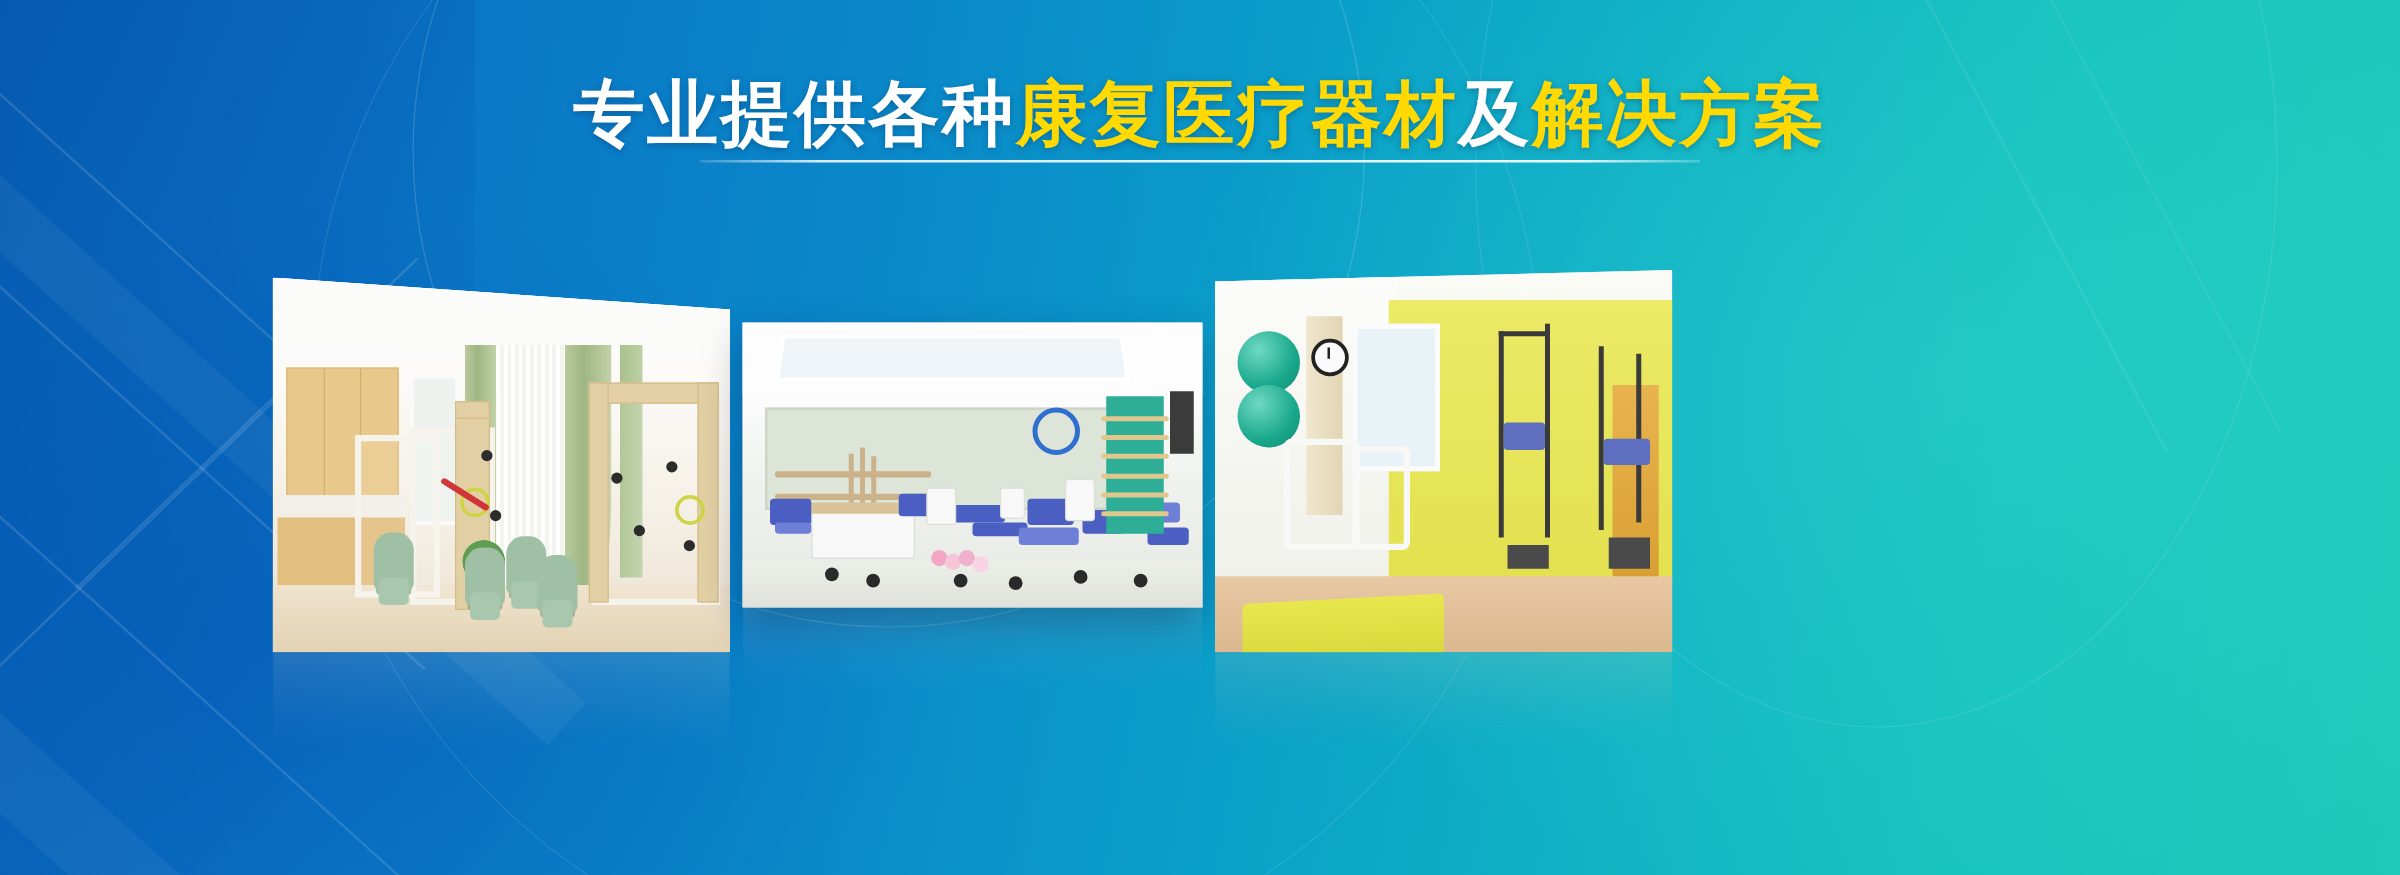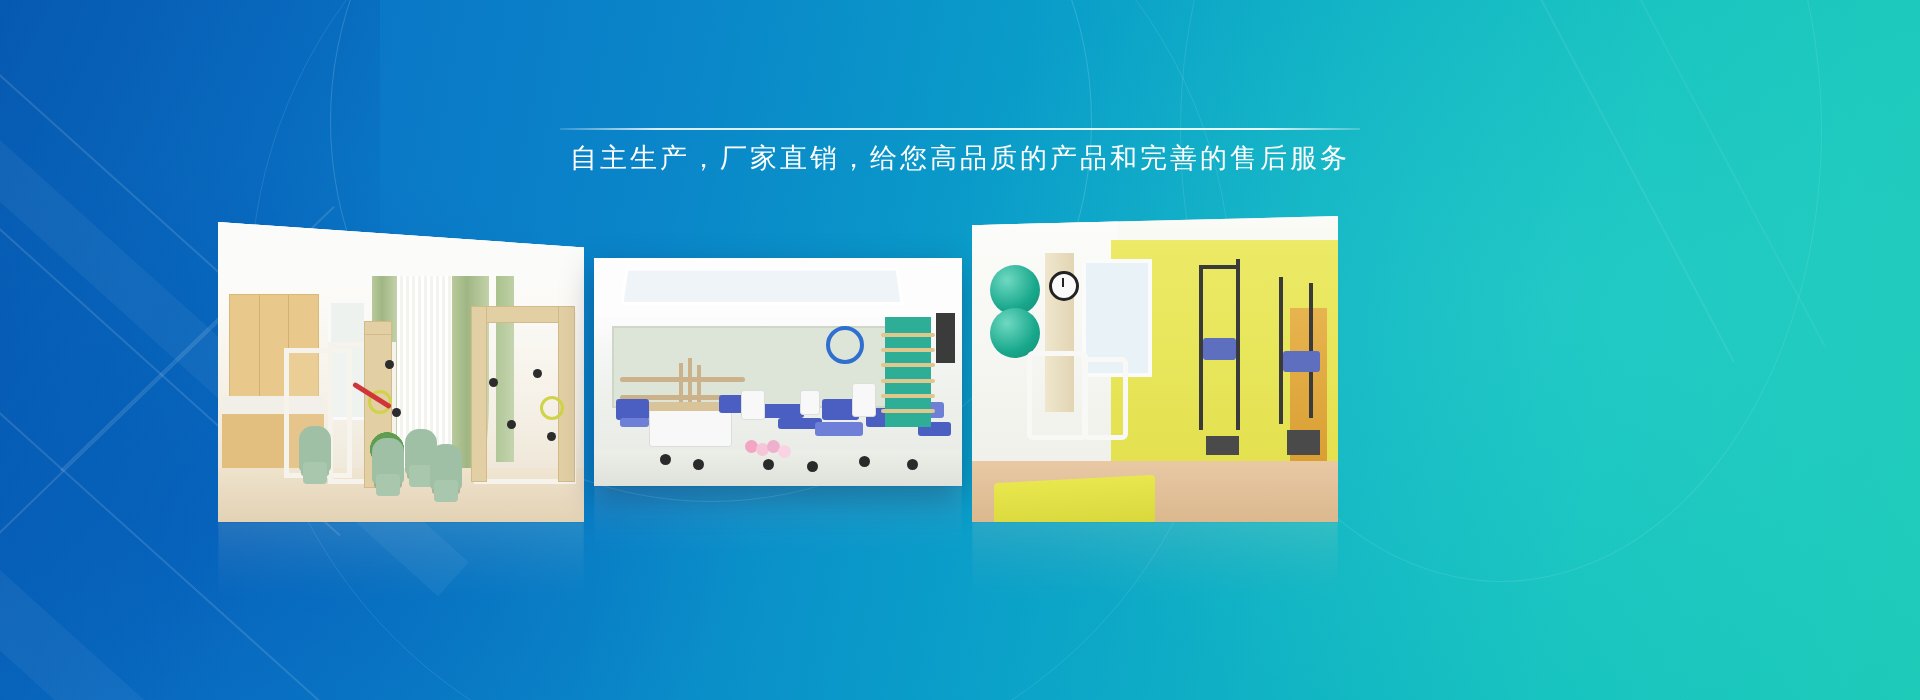--- a/index.html
+++ b/index.html
@@ -144,24 +144,26 @@
   <div class="diagwide" style="left:-300px;top:300px;width:900px;height:60px;transform:rotate(42deg);"></div>
   <div class="diag" style="left:1500px;top:-80px;width:500px;height:2px;transform:rotate(62deg);opacity:.6;"></div>
   <div class="diag" style="left:1610px;top:-60px;width:460px;height:2px;transform:rotate(62deg);opacity:.45;"></div>
 
   <div class="arc" style="left:330px;top:-260px;width:760px;height:760px;"></div>
   <div class="arc2" style="left:250px;top:-200px;width:980px;height:980px;"></div>
   <div class="arc2" style="left:1180px;top:-320px;width:640px;height:900px;"></div>
 
   <div class="content">
 
+    <div class="headline">
+      <span class="w">专业提供各种</span><span class="y">康复医疗器材</span><span class="w">及</span><span class="y">解决方案</span>
+    </div>
 
     <div class="rule"></div>
 
-    <div class="sub-cn">自主生产，厂家直销，给您高品质的产品和完善的售后服务</div>
 
   </div>
 
   <div class="photos">
 
     <div class="refl r1"></div>
     <div class="refl r2"></div>
     <div class="refl r3"></div>
 
     <div class="pframe p1">

